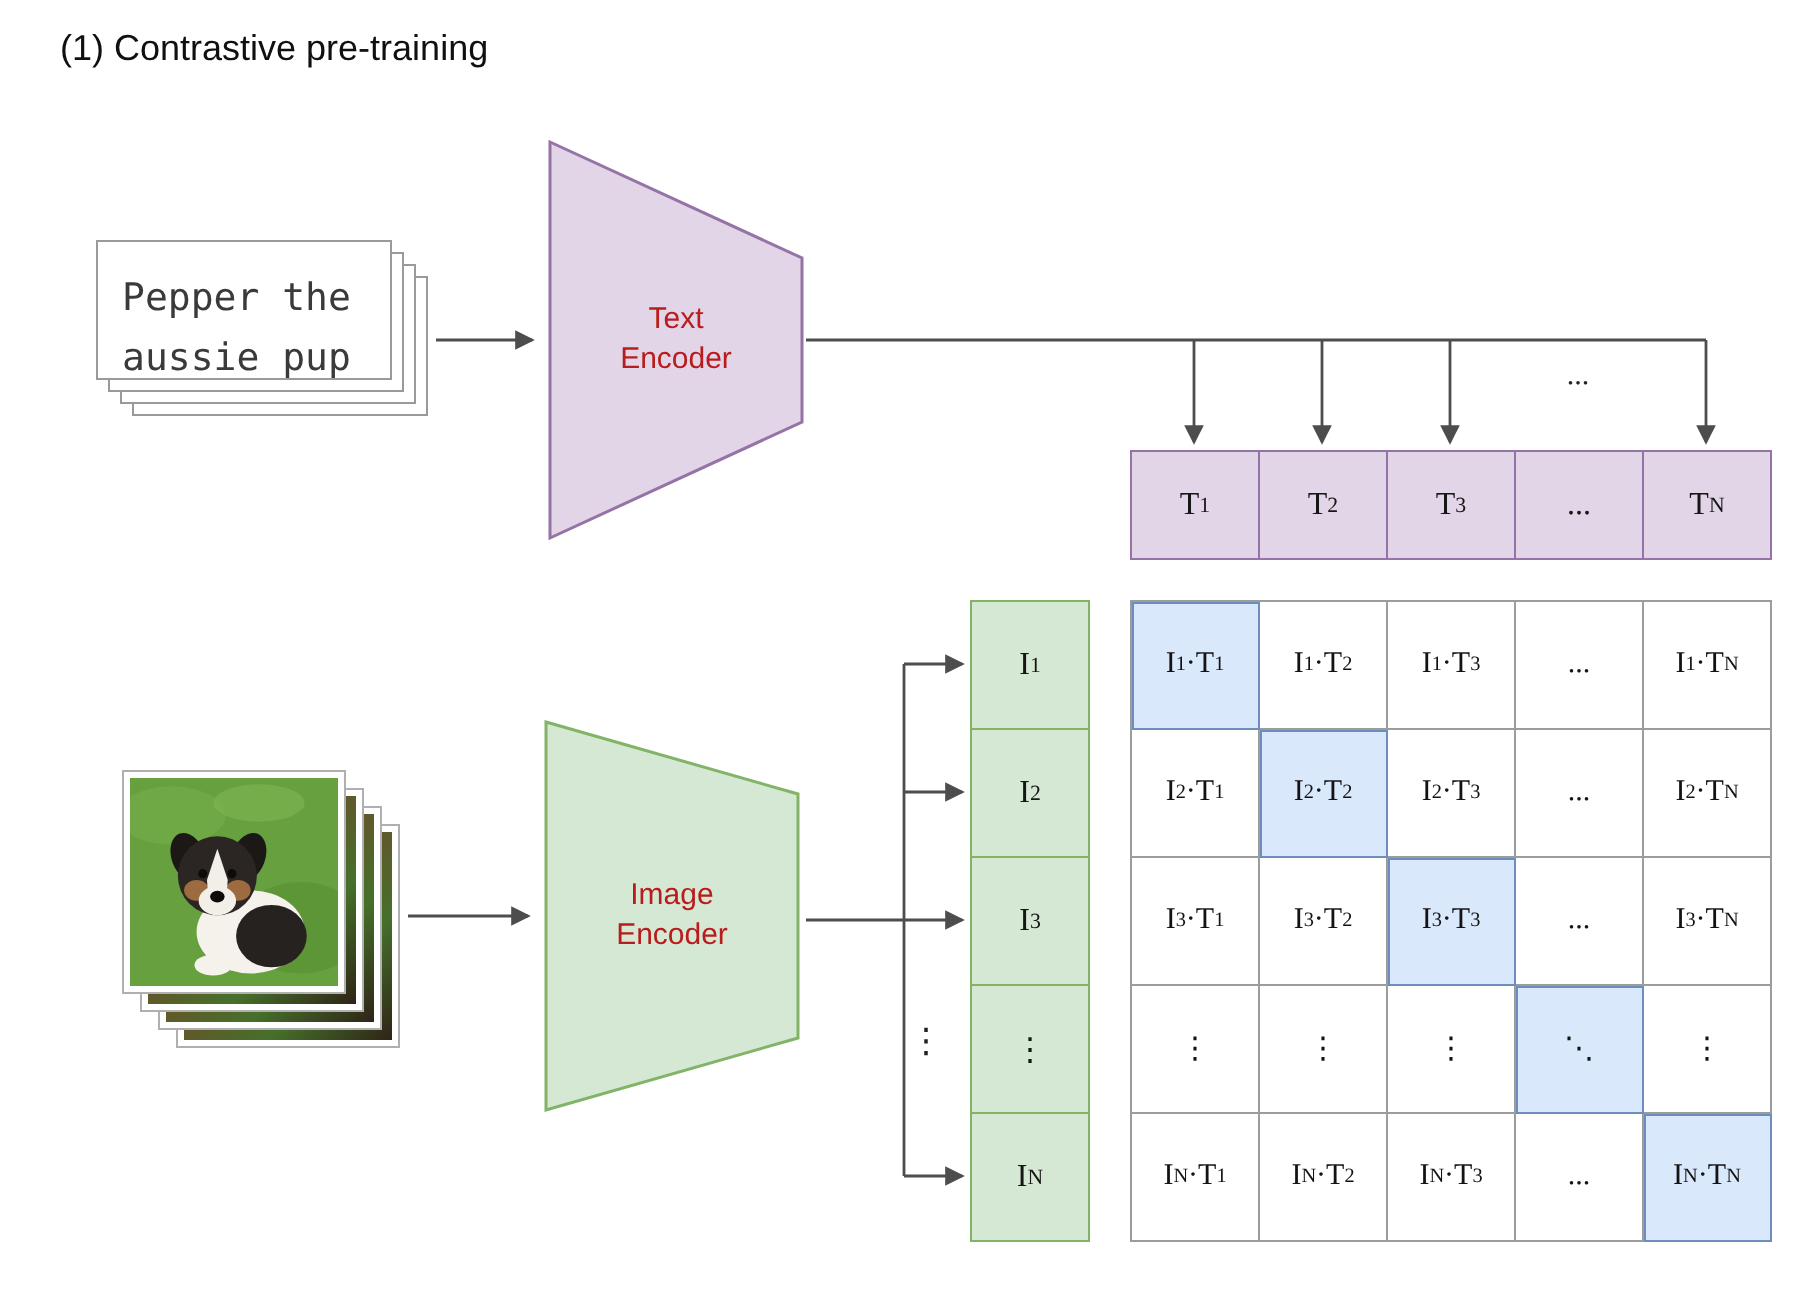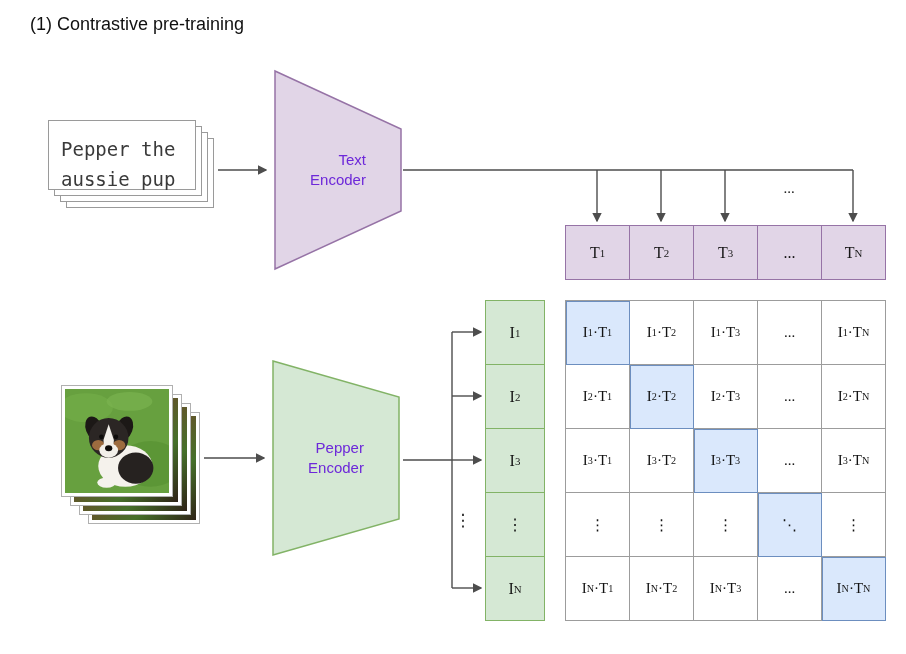--- a/index.html
+++ b/index.html
@@ -34,21 +34,21 @@
   .photo svg { position:absolute; left:0; top:0; width:100%; height:100%; display:block; }
 
   
   .encoder { position:absolute; z-index:2; }
   .text-enc { left:274px; top:70px; width:128px; height:200px; }
   .img-enc  { left:272px; top:360px; width:128px; height:196px; }
   .encoder svg { position:absolute; left:0; top:0; overflow:visible; }
   .enc-purple { fill:var(--purple-fill,#e1d5e7); stroke:var(--purple-stroke,#9673a6); stroke-width:1.5; }
   .enc-green  { fill:var(--green-fill,#d5e8d4);  stroke:var(--green-stroke,#82b366);  stroke-width:1.5; }
   .enc-label { position:absolute; inset:0; display:flex; align-items:center; justify-content:center;
-               text-align:right; font-size:15px; color:#6d28d9; white-space:pre-line; line-height:1.35; }
+               text-align:center; font-size:15px; color:#b91c1c; white-space:pre-line; line-height:1.35; }
 
   
   .t-row { position:absolute; left:565px; top:225px; display:flex; z-index:2; }
   .tcell { box-sizing:border-box; width:65px; height:55px; margin-left:-1px;
            display:flex; align-items:center; justify-content:center;
            background:var(--purple-fill,#e1d5e7); border:1px solid var(--purple-stroke,#9673a6);
            font-family:"Liberation Serif","DejaVu Serif",serif; font-size:16px; color:#161616; }
   .tcell:first-child { margin-left:0; }
 
   .i-col { position:absolute; left:485px; top:300px; z-index:2; }
@@ -146,21 +146,21 @@
       <polygon class="enc-purple" points="1,1 127,59 127,141 1,199"></polygon>
     </svg>
     <div class="enc-label">Text
 Encoder</div>
   </div>
 
   <div class="encoder img-enc">
     <svg width="128" height="196">
       <polygon class="enc-green" points="1,1 127,37 127,159 1,195"></polygon>
     </svg>
-    <div class="enc-label">Pepper
+    <div class="enc-label">Image
 Encoder</div>
   </div>
 
   <div class="dots-h">...</div>
   <div class="dots-v">⋮</div>
 
   <div class="t-row" id="t-row">
       <div class="tcell">T<sub>1</sub></div>
       <div class="tcell">T<sub>2</sub></div>
       <div class="tcell">T<sub>3</sub></div>

